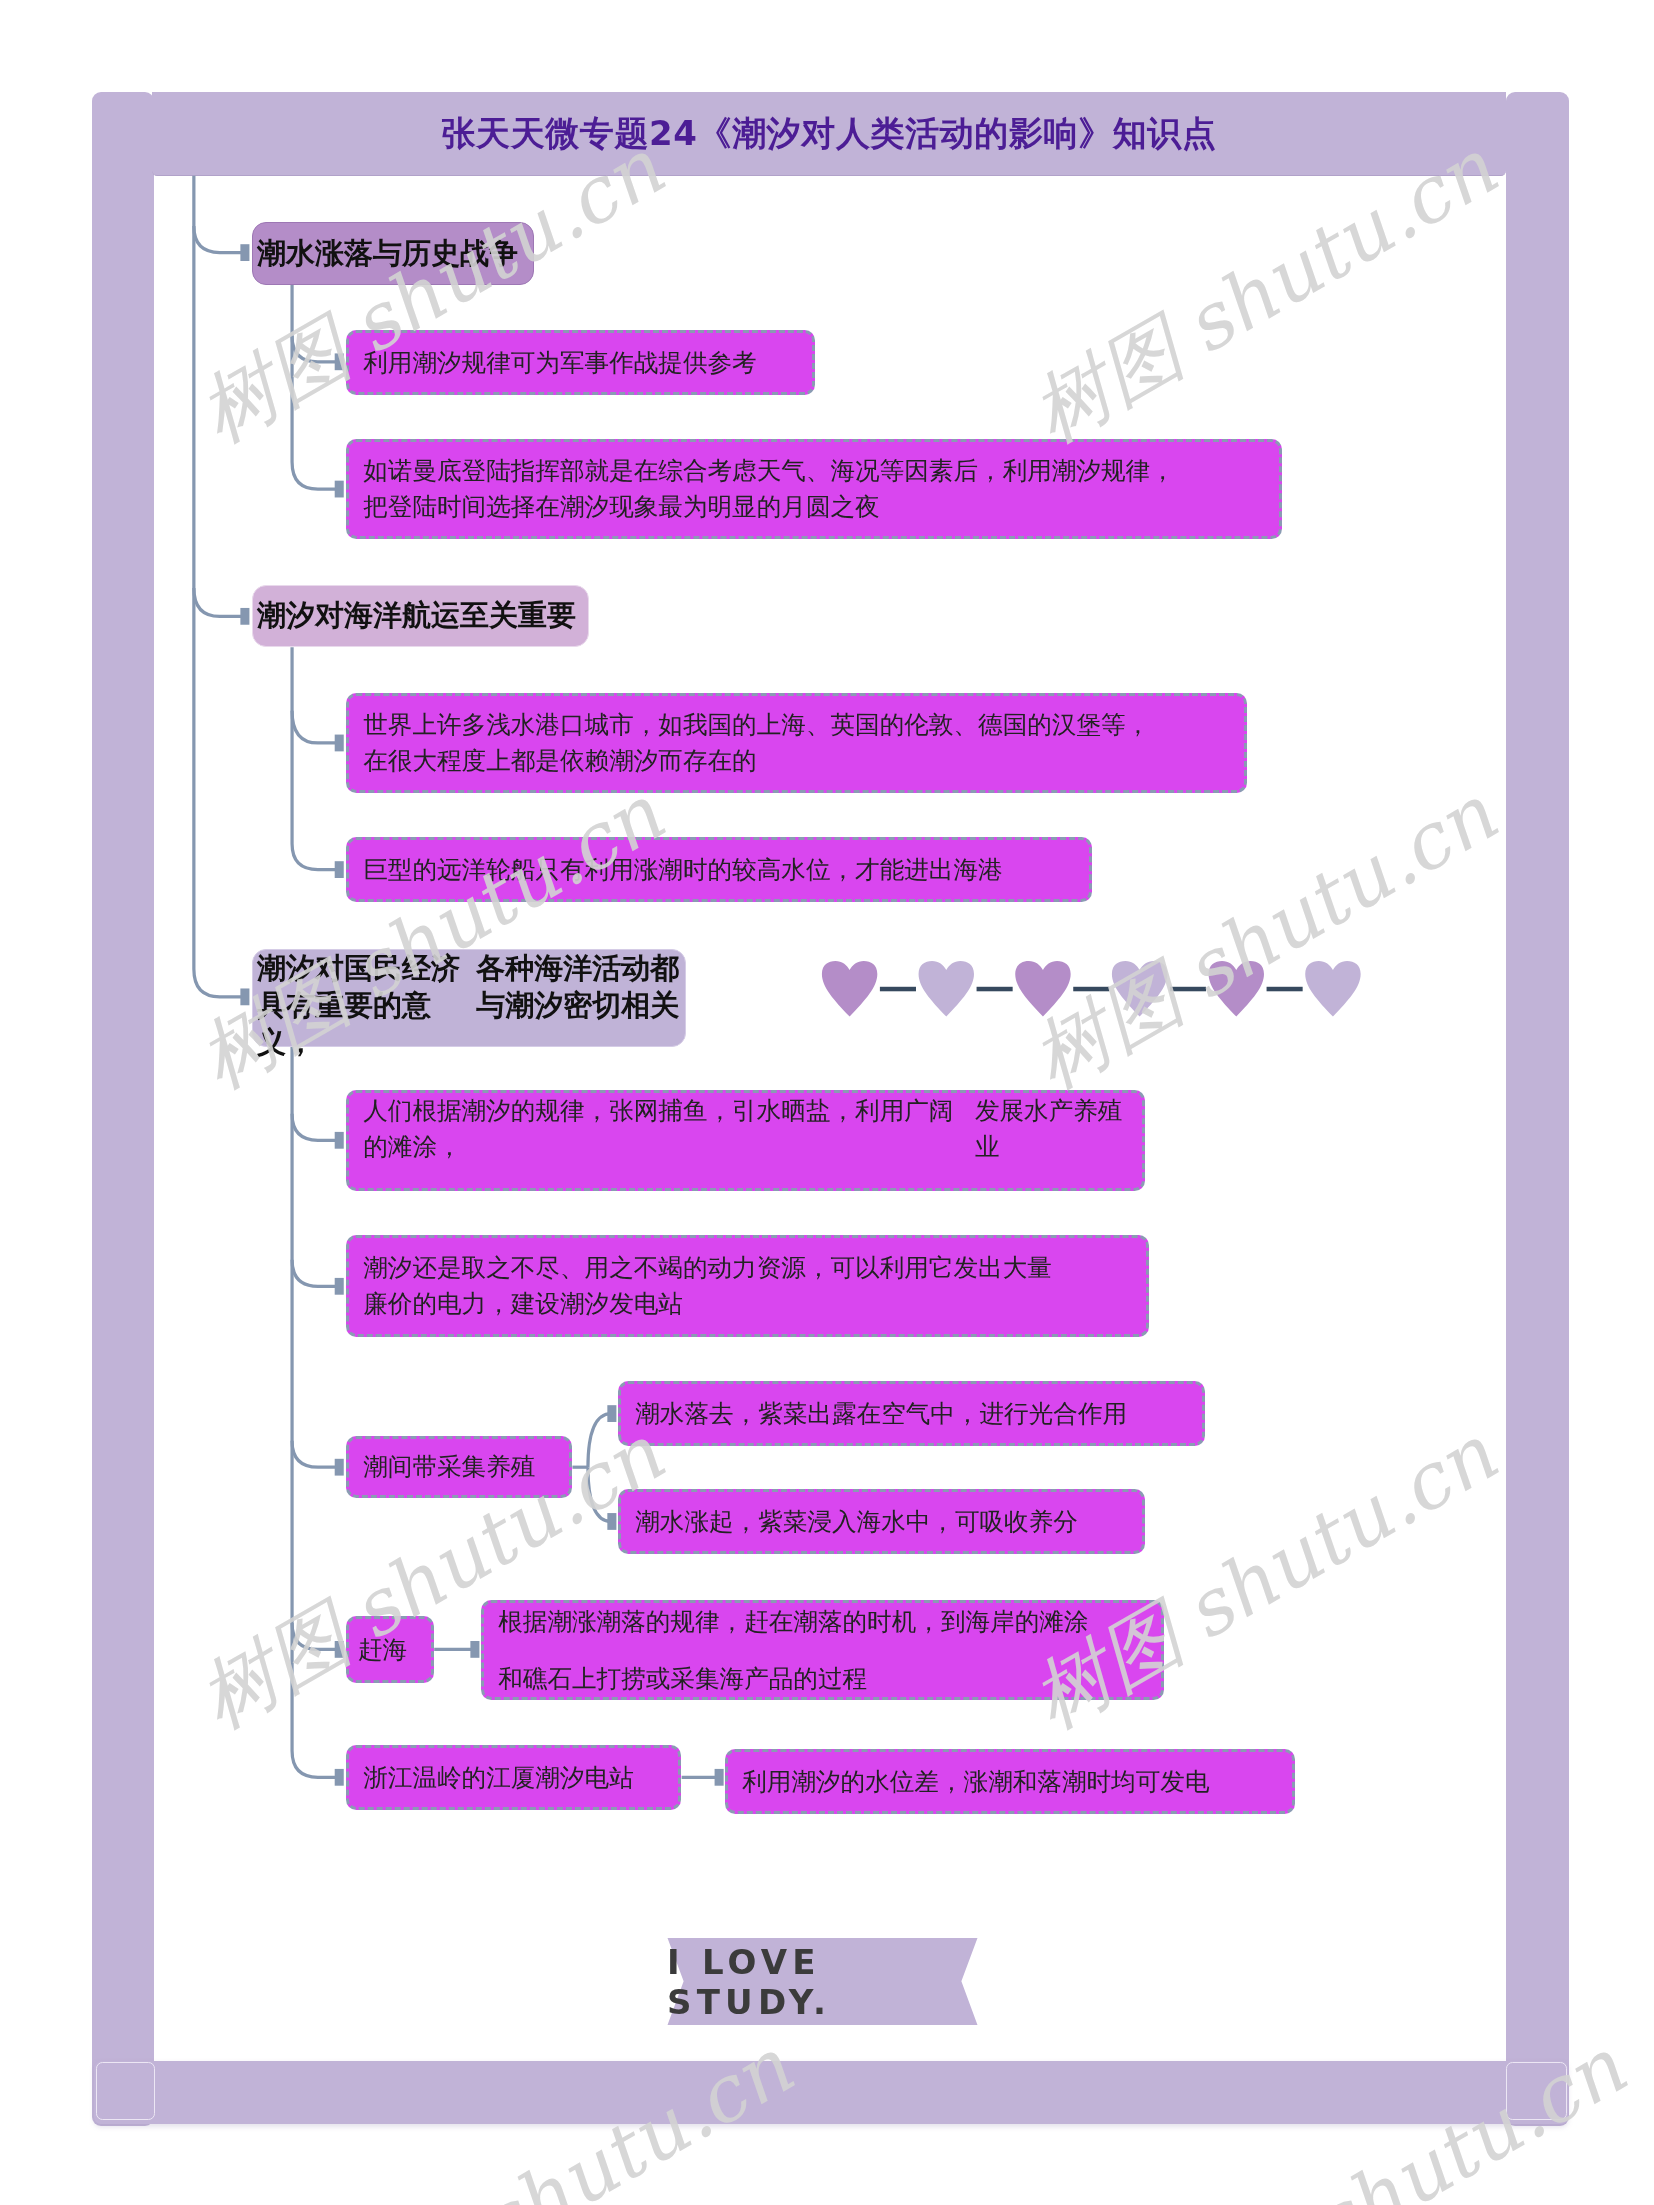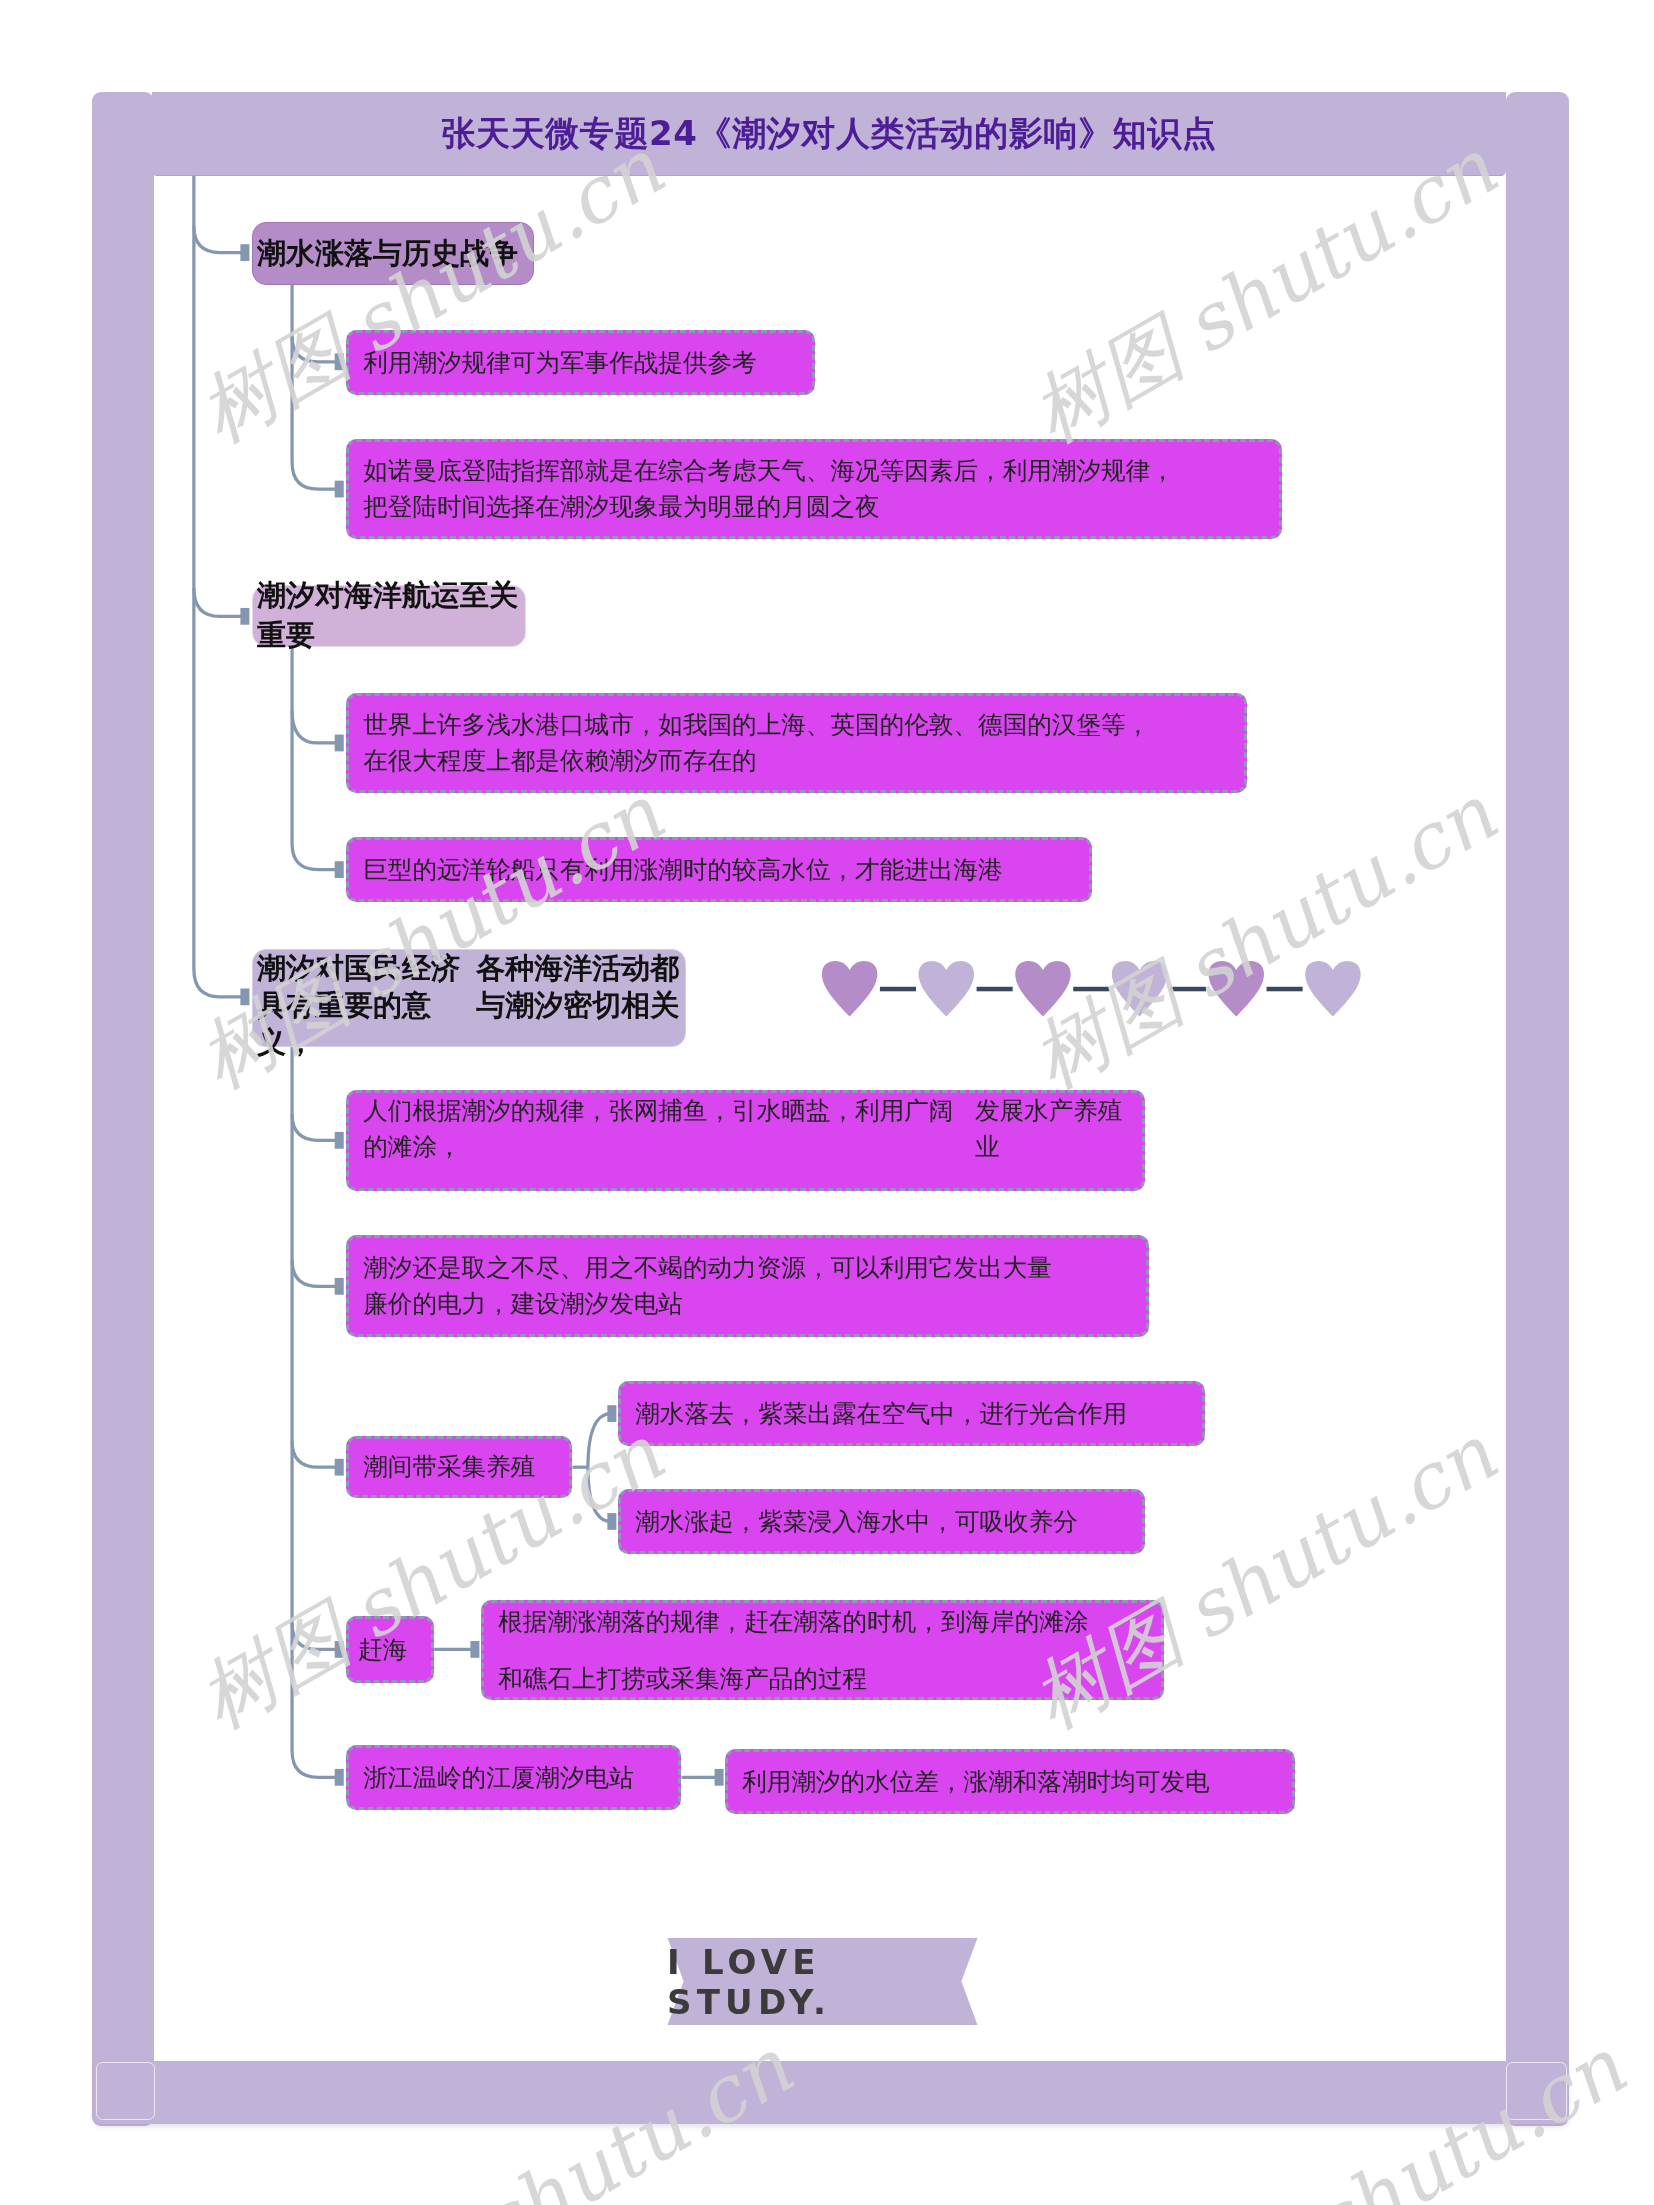--- a/index.html
+++ b/index.html
@@ -96,21 +96,21 @@
   <span>潮水涨落与历史战争</span>
 </div>
 <div class="abs leaf" style="left:346px;top:330px;width:469px;height:65px;">
   <span>利用潮汐规律可为军事作战提供参考</span>
 </div>
 <div class="abs leaf" style="left:346px;top:439px;width:936px;height:100px;flex-direction:column;align-items:flex-start;justify-content:center;">
   <span>如诺曼底登陆指挥部就是在综合考虑天气、海况等因素后，利用潮汐规律，</span>
   <span>把登陆时间选择在潮汐现象最为明显的月圆之夜</span>
 </div>
 
-<div class="abs branch b2" style="left:252px;top:585px;width:274px;height:62px;">
+<div class="abs branch b2" style="left:252px;top:585px;width:337px;height:62px;">
   <span>潮汐对海洋航运至关重要</span>
 </div>
 <div class="abs leaf" style="left:346px;top:693px;width:901px;height:100px;flex-direction:column;align-items:flex-start;justify-content:center;">
   <span>世界上许多浅水港口城市，如我国的上海、英国的伦敦、德国的汉堡等，</span>
   <span>在很大程度上都是依赖潮汐而存在的</span>
 </div>
 <div class="abs leaf" style="left:346px;top:837px;width:746px;height:65px;">
   <span>巨型的远洋轮船只有利用涨潮时的较高水位，才能进出海港</span>
 </div>
 

